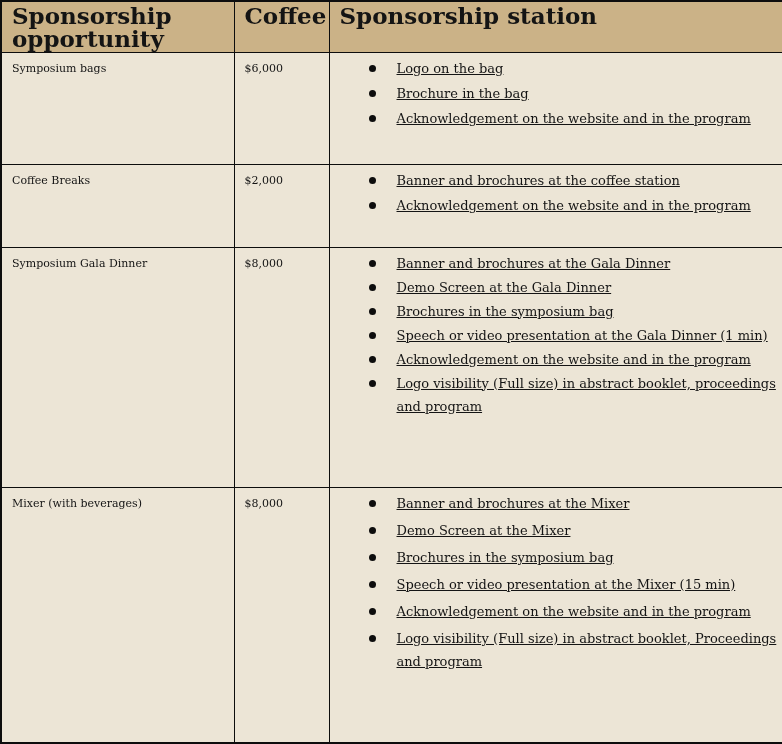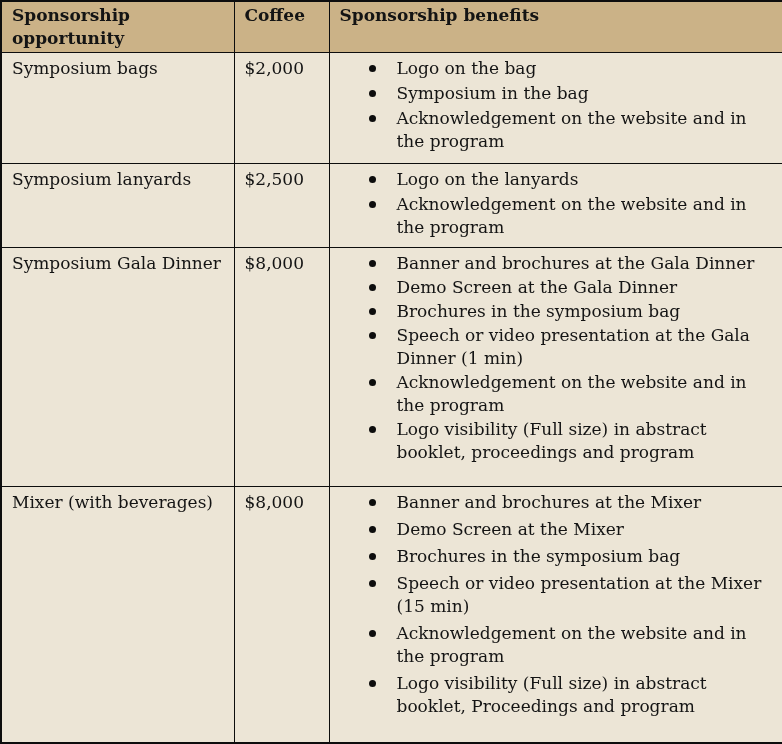--- a/index.html
+++ b/index.html
@@ -33,40 +33,41 @@
   thead tr{height:49px;}
   tbody tr.r0{height:101px;}
   tbody tr.r1{height:74px;}
   tbody tr.r2{height:74px;}
   tbody tr.r3{height:216px;}
   tbody tr.r4{height:230px;}
   th{
     background:var(--header-bg);
     text-align:left;
     font-weight:bold;
-    font-size:17px;
+    font-size:23px;
     line-height:23px;
     padding:2px 6px 2px 10px;
   }
   td.cell{
-    font-size:17px;
+    font-size:11px;
     line-height:23px;
     padding:4px 6px 2px 10px;
   }
   td.benefits{padding:0;}
   td.benefits ul{
     list-style:none;
     margin:0;
     padding:4px 4px 0 0;
   }
   td.benefits li{
     position:relative;
     padding-left:67px;
-    font-size:17px;
+    font-size:13px;
     line-height:23px;
+    text-decoration:underline;
   }
   td.benefits li::before{
     content:"";
     position:absolute;
     left:39px;
     top:8px;
     width:7px;height:7px;
     border-radius:50%;
     background:var(--border);
   }
@@ -81,41 +82,41 @@
 <table class="sponsorship">
   <colgroup>
     <col class="c-opp">
     <col class="c-amt">
     <col class="c-ben">
   </colgroup>
   <thead>
     <tr>
       <th>Sponsorship opportunity</th>
       <th>Coffee</th>
-      <th>Sponsorship benefits</th>
+      <th>Sponsorship station</th>
     </tr>
   </thead>
   <tbody>
       <tr class="r0">
         <td class="cell">Symposium bags</td>
-        <td class="cell">$2,000</td>
+        <td class="cell">$6,000</td>
         <td class="benefits">
           <ul>
             <li>Logo on the bag</li>
-            <li>Symposium in the bag</li>
+            <li>Brochure in the bag</li>
             <li>Acknowledgement on the website and in the program</li>
           </ul>
         </td>
       </tr>
-      <tr class="r1">
-        <td class="cell">Symposium lanyards</td>
-        <td class="cell">$2,500</td>
+      <tr class="r2">
+        <td class="cell">Coffee Breaks</td>
+        <td class="cell">$2,000</td>
         <td class="benefits">
           <ul>
-            <li>Logo on the lanyards</li>
+            <li>Banner and brochures at the coffee station</li>
             <li>Acknowledgement on the website and in the program</li>
           </ul>
         </td>
       </tr>
       <tr class="r3">
         <td class="cell">Symposium Gala Dinner</td>
         <td class="cell">$8,000</td>
         <td class="benefits">
           <ul>
             <li>Banner and brochures at the Gala Dinner</li>

